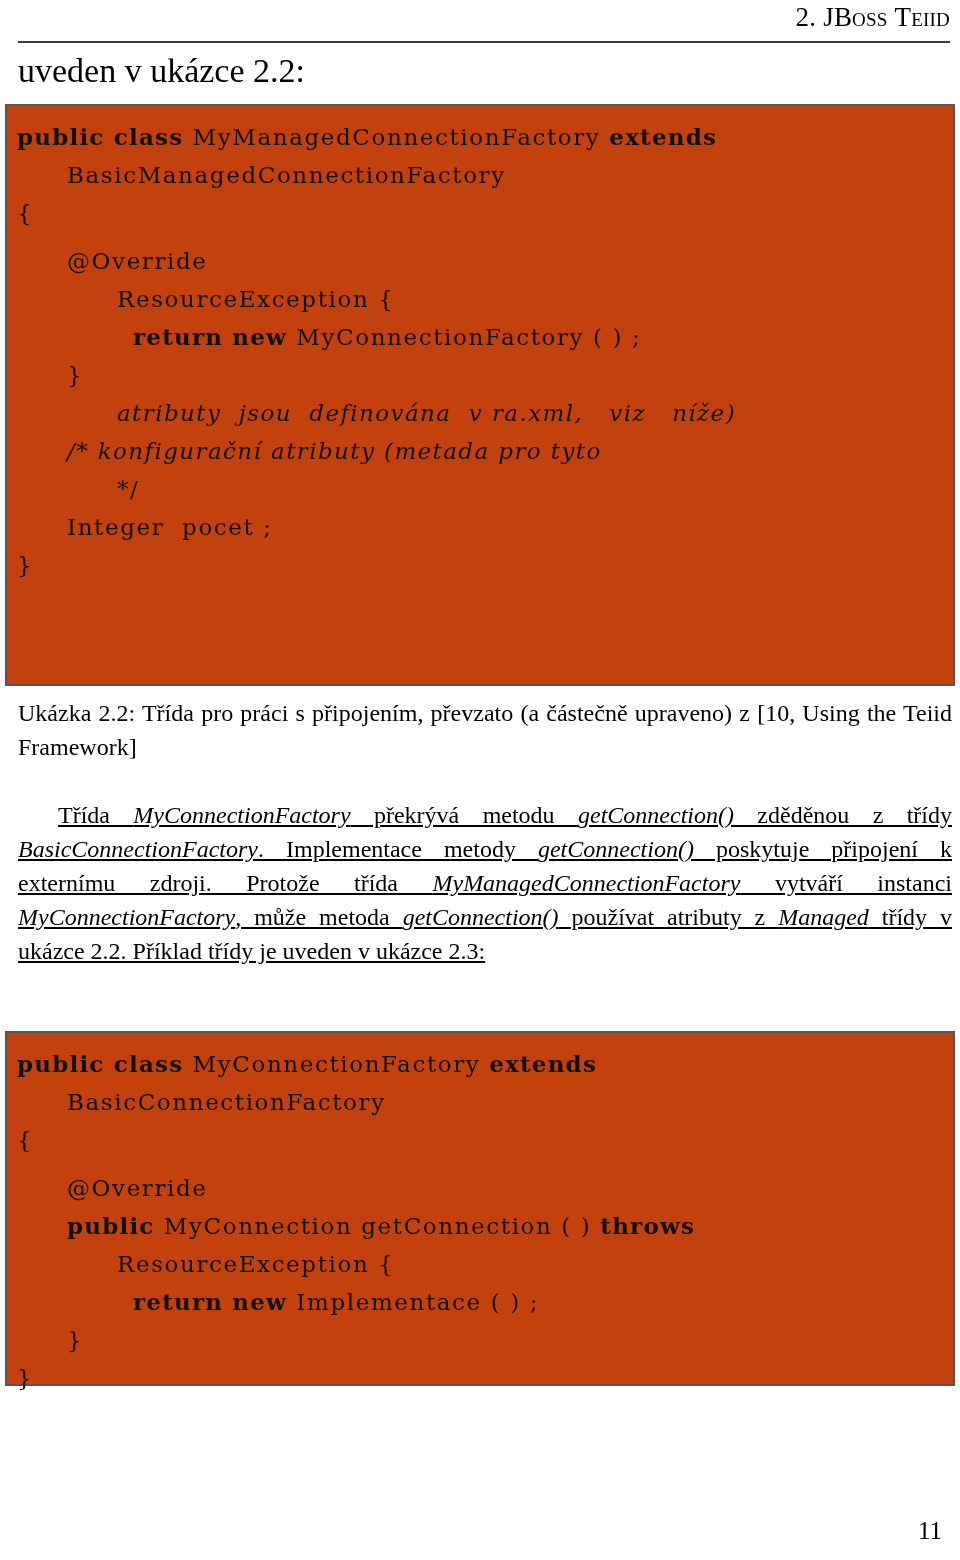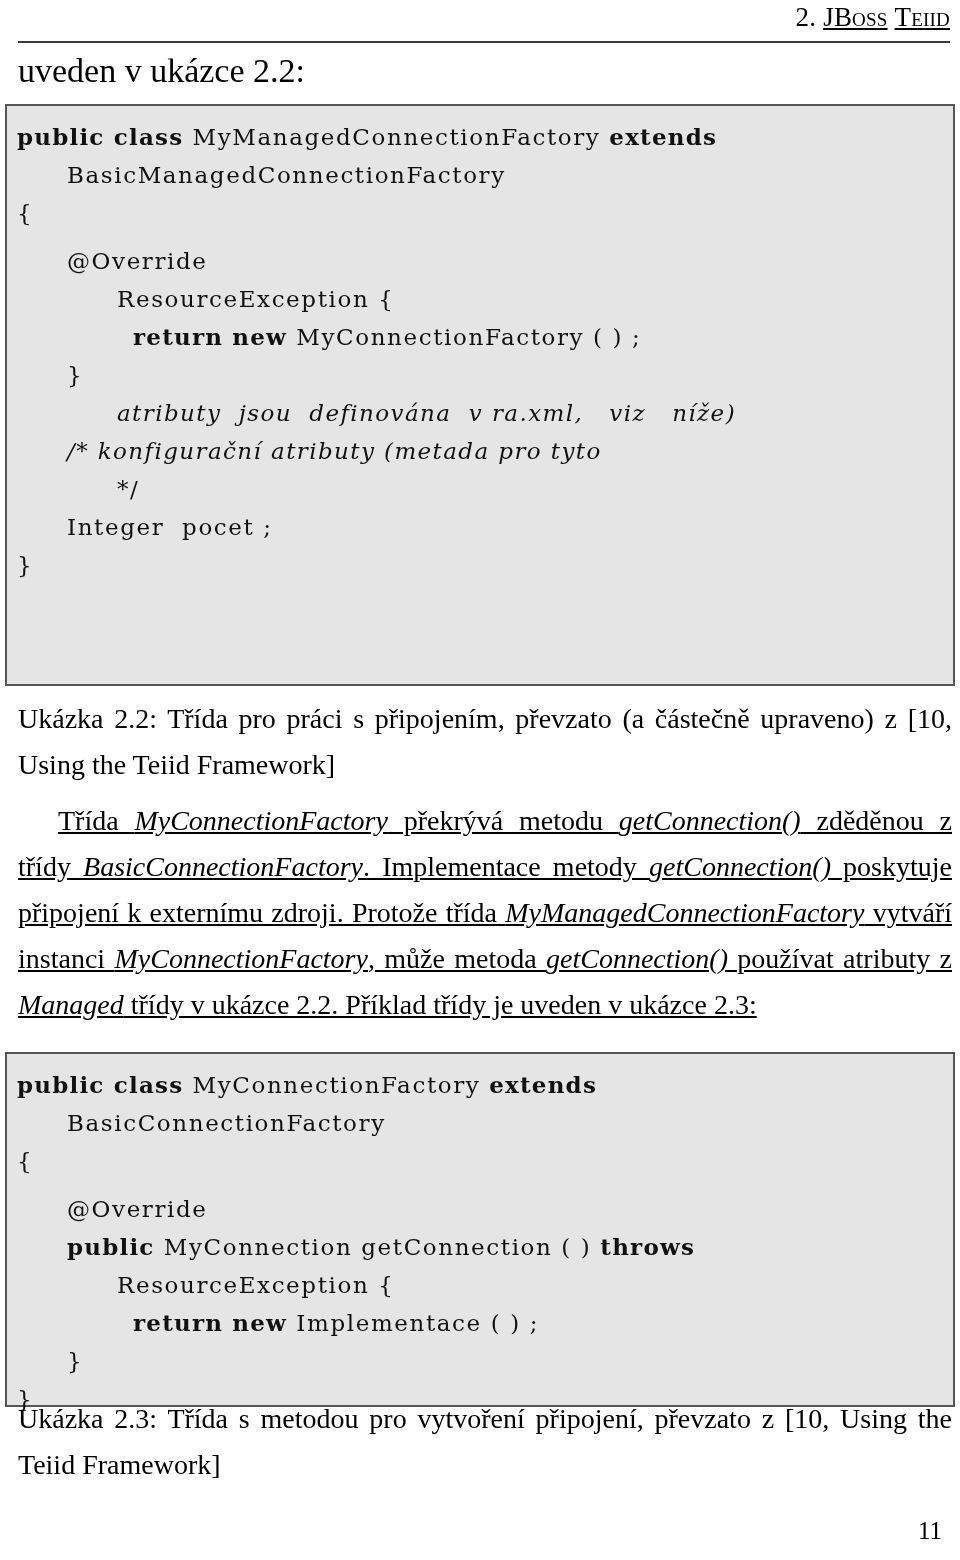--- a/index.html
+++ b/index.html
@@ -36,35 +36,34 @@
     position: absolute;
     right: 0;
     top: 0;
     font-size: 27px;
     line-height: 34px;
     letter-spacing: 0.2px;
     white-space: nowrap;
   }
   .sc {
     font-variant: small-caps;
-    text-decoration: underline;
   }
   .header-rule {
     position: absolute;
     left: 0;
     right: 0;
     top: 41px;
     height: 2px;
     background: #3c3c3c;
   }
 
   
   .body-line, .para, .caption {
-    font-size: 28px;
-    line-height: 46px;
+    font-size: 24px;
+    line-height: 34px;
     text-align: justify;
     text-justify: inter-word;
     hyphens: manual;
   }
   .para i, .caption i, .body-line i {
     font-style: italic;
   }
 
   .lead-line {
     position: absolute;
@@ -75,21 +74,21 @@
     line-height: 38px;
     text-align: left;
   }
 
   
   .codebox {
     position: absolute;
     left: 5px;
     right: 5px;
     border: 2px solid #555555;
-    background: #e5e5e5;
+    background: #c2410c;
     box-sizing: border-box;
     padding: 12px 10px 14px 10px;
   }
   .code-line {
     font-family: "DejaVu Serif", "Liberation Serif", serif;
     font-size: 23px;
     line-height: 38px;
     letter-spacing: 1.6px;
     white-space: pre;
     color: #111111;
@@ -116,21 +115,21 @@
     top: 696px;
   }
   #para-1 {
     position: absolute;
     left: 18px;
     right: 8px;
     top: 798px;
     text-indent: 40px;
     text-decoration: underline;
   }
-  #codebox-2 { top: 1031px; height: 355px; margin-top: 21px; }
+  #codebox-2 { top: 1031px; height: 355px; }
   #caption-2 {
     position: absolute;
     left: 18px;
     right: 8px;
     top: 1396px;
   }
 
   .page-number {
     position: absolute;
     right: 18px;
@@ -183,19 +182,16 @@
       <div class="code-line"><span>{</span></div>
       <div class="code-line blank"></div>
       <div class="code-line i1"><span>@Override</span></div>
       <div class="code-line i1"><span class="kw">public </span><span>MyConnection getConnection ( ) </span><span class="kw">throws</span></div>
       <div class="code-line i2"><span>ResourceException {</span></div>
       <div class="code-line i3"><span class="kw">return new </span><span>Implementace ( ) ;</span></div>
       <div class="code-line i1"><span>}</span></div>
       <div class="code-line"><span>}</span></div>
     </div>
 
-  <div class="caption" id="caption-2">
-    <span>Ukázka 2.3:</span><span> Třída s metodou pro vytvoření připojení, převzato z [10, Using the Teiid Framework]</span>
-  </div>
 
   <div class="page-number">11</div>
 
 </div>
 
 </body></html>

